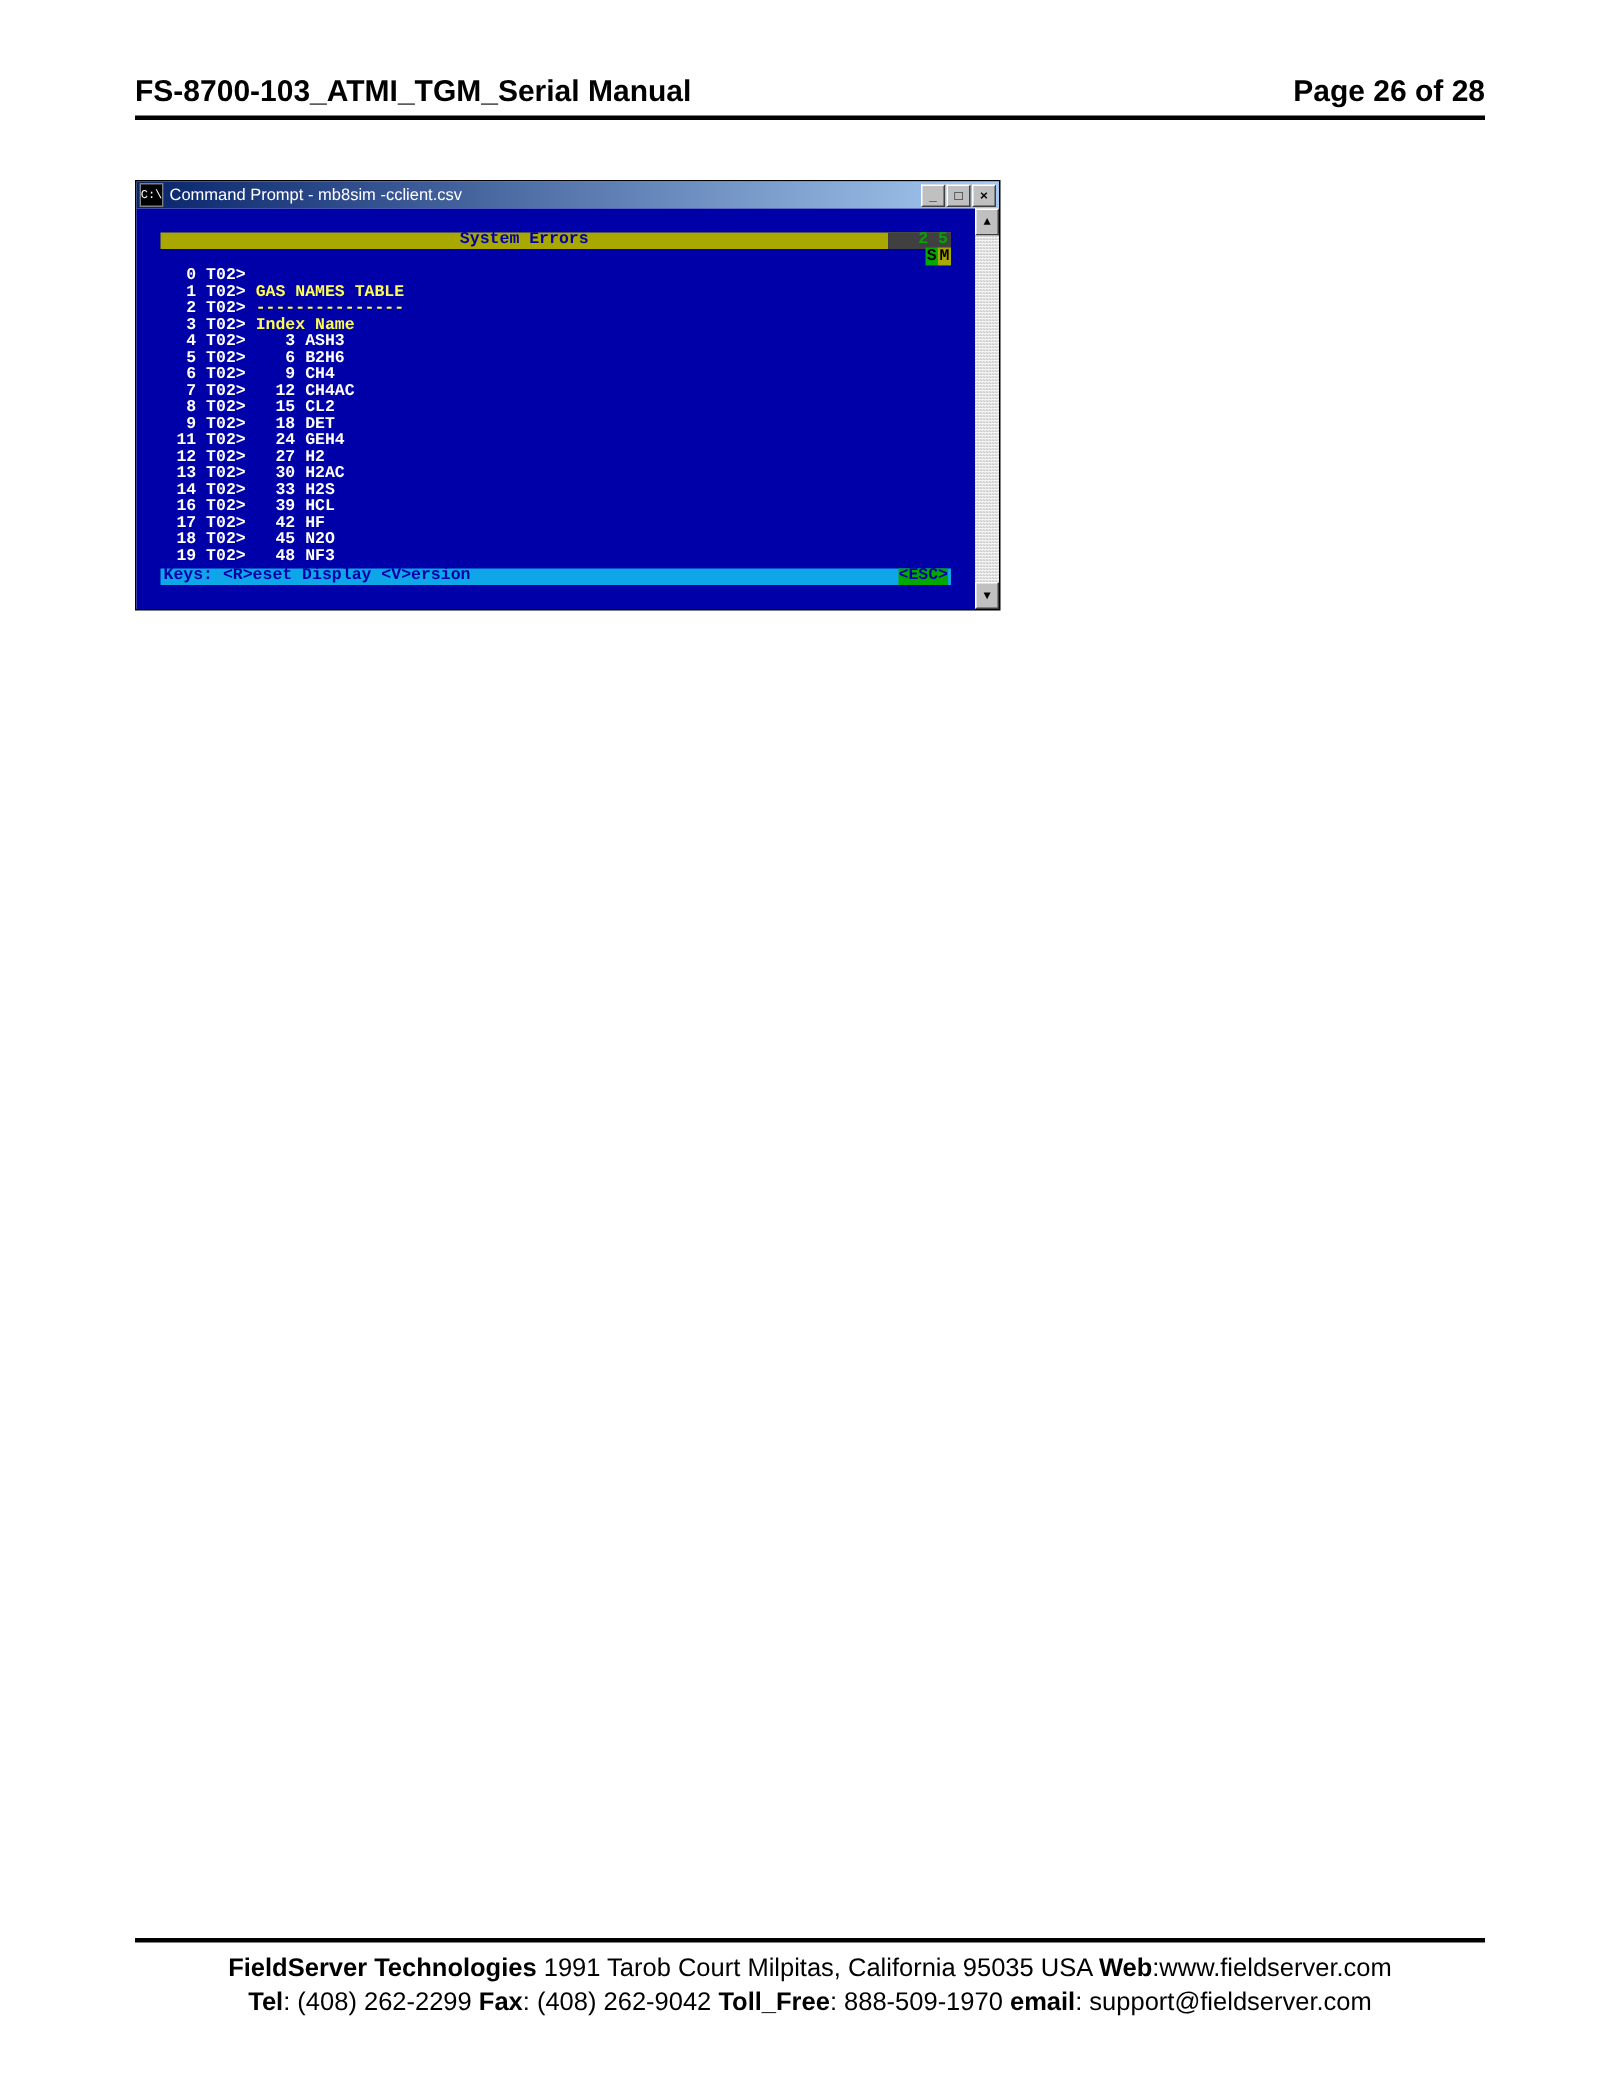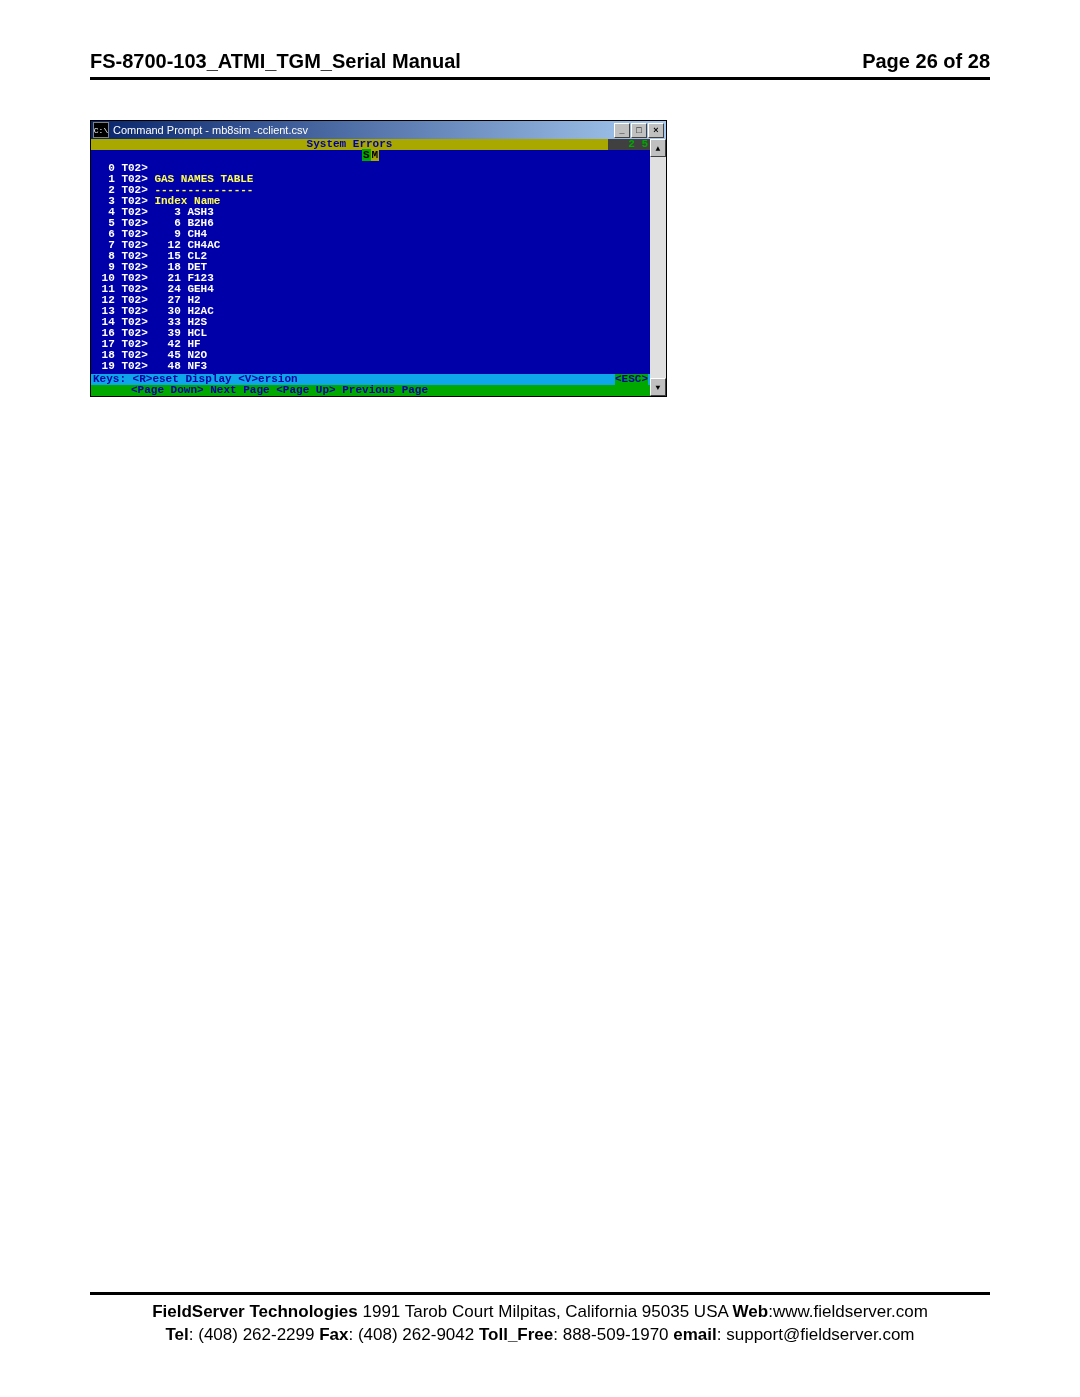--- a/index.html
+++ b/index.html
@@ -8,21 +8,21 @@
   .hdr-left{font-weight:bold;font-size:20px;}
   .hdr-right{font-weight:bold;font-size:20px;text-align:center;}
   .screenshot-wrap{margin-top:40px;}
   
   .win{width:575px;border:1px solid #000;font-family:"Courier New",monospace;font-size:11px;}
   .titlebar{background:linear-gradient(to right,#08246b,#a6caf0);color:#fff;display:flex;align-items:center;height:18px;padding:0 2px;}
   .titlebar .icon{width:14px;height:14px;background:#000;border:1px solid #808080;display:flex;align-items:center;justify-content:center;color:#fff;font-size:8px;margin-right:4px;}
   .titlebar .title-text{flex:1;font-family:Tahoma,Arial,sans-serif;font-size:11px;font-weight:normal;}
   .titlebar .winbtn{width:14px;height:13px;background:#c0c0c0;border:1px solid #fff;border-right-color:#404040;border-bottom-color:#404040;display:flex;align-items:center;justify-content:center;font-family:Arial;font-size:9px;font-weight:bold;color:#000;margin-left:1px;}
   .client{display:flex;}
-  .terminal{flex:1;background:#0000a8;color:#fff;line-height:1.0;padding:0;font-family:Liberation Mono, monospace;}
+  .terminal{flex:1;background:#0000a8;color:#fff;line-height:1.0;padding:16px;font-family:Liberation Mono, monospace;}
   .status-row{background:#a8a800;color:#0000a8;font-weight:bold;display:flex;}
   .status-row .title{flex:1;text-align:center;}
   .status-right{background:#404040;color:#00a800;width:40px;text-align:right;padding-right:2px;}
   .status-right-2{background:#0000a8;}
   .status-right-2 .s{background:#00a800;color:#000;padding:0 1px;}
   .status-right-2 .m{background:#a8a800;color:#000;padding:0 1px;}
   .rows{padding:2px 0 2px 4px;}
   .row{white-space:pre;font-weight:bold;}
   .yellow{color:#fcfc54;}
   .footer-term{background:#0ea5e9;color:#0000a8;font-weight:bold;padding:0 2px;}
@@ -55,49 +55,47 @@
         <div class="winbtn">_</div>
         <div class="winbtn">□</div>
         <div class="winbtn">×</div>
       </div>
       <div class="client">
         <div class="terminal">
           <div class="status-row">
             <div class="title">System Errors</div>
             <div class="status-right">2 5</div>
           </div>
-          <div class="status-row" style="background:#0000a8;justify-content:center;">
+          <div class="status-row" style="background:#0000a8;justify-content:flex-end;">
             <span class="status-right-2"><span class="s">S</span><span class="m">M</span></span>
           </div>
           <div class="rows" id="rows-container">
               <div class="row"><span>  0 T02&gt; </span><span></span></div>
               <div class="row"><span>  1 T02&gt; </span><span class="yellow">GAS NAMES TABLE</span></div>
               <div class="row"><span>  2 T02&gt; </span><span class="yellow">---------------</span></div>
               <div class="row"><span>  3 T02&gt; </span><span class="yellow">Index Name</span></div>
               <div class="row"><span>  4 T02&gt;    3 </span><span>ASH3</span></div>
               <div class="row"><span>  5 T02&gt;    6 </span><span>B2H6</span></div>
               <div class="row"><span>  6 T02&gt;    9 </span><span>CH4</span></div>
               <div class="row"><span>  7 T02&gt;   12 </span><span>CH4AC</span></div>
               <div class="row"><span>  8 T02&gt;   15 </span><span>CL2</span></div>
               <div class="row"><span>  9 T02&gt;   18 </span><span>DET</span></div>
-              <div class="row"><span> 10 T02&gt;   21 </span><span>F123</span></div>
               <div class="row"><span> 11 T02&gt;   24 </span><span>GEH4</span></div>
               <div class="row"><span> 12 T02&gt;   27 </span><span>H2</span></div>
               <div class="row"><span> 13 T02&gt;   30 </span><span>H2AC</span></div>
               <div class="row"><span> 14 T02&gt;   33 </span><span>H2S</span></div>
               <div class="row"><span> 16 T02&gt;   39 </span><span>HCL</span></div>
               <div class="row"><span> 17 T02&gt;   42 </span><span>HF</span></div>
               <div class="row"><span> 18 T02&gt;   45 </span><span>N2O</span></div>
               <div class="row"><span> 19 T02&gt;   48 </span><span>NF3</span></div>
             </div>
           <div class="footer-term">
             <span>Keys: &lt;R&gt;eset  Display &lt;V&gt;ersion</span>
             <span class="esc">&lt;ESC&gt;</span>
           </div>
-          <div class="footer-term-line2">&lt;Page Down&gt; Next Page  &lt;Page Up&gt; Previous Page</div>
         </div>
         <div class="scrollbar">
           <div class="sb-btn">▲</div>
           <div class="sb-track"></div>
           <div class="sb-btn">▼</div>
         </div>
       </div>
     </div>
   </div>
 

